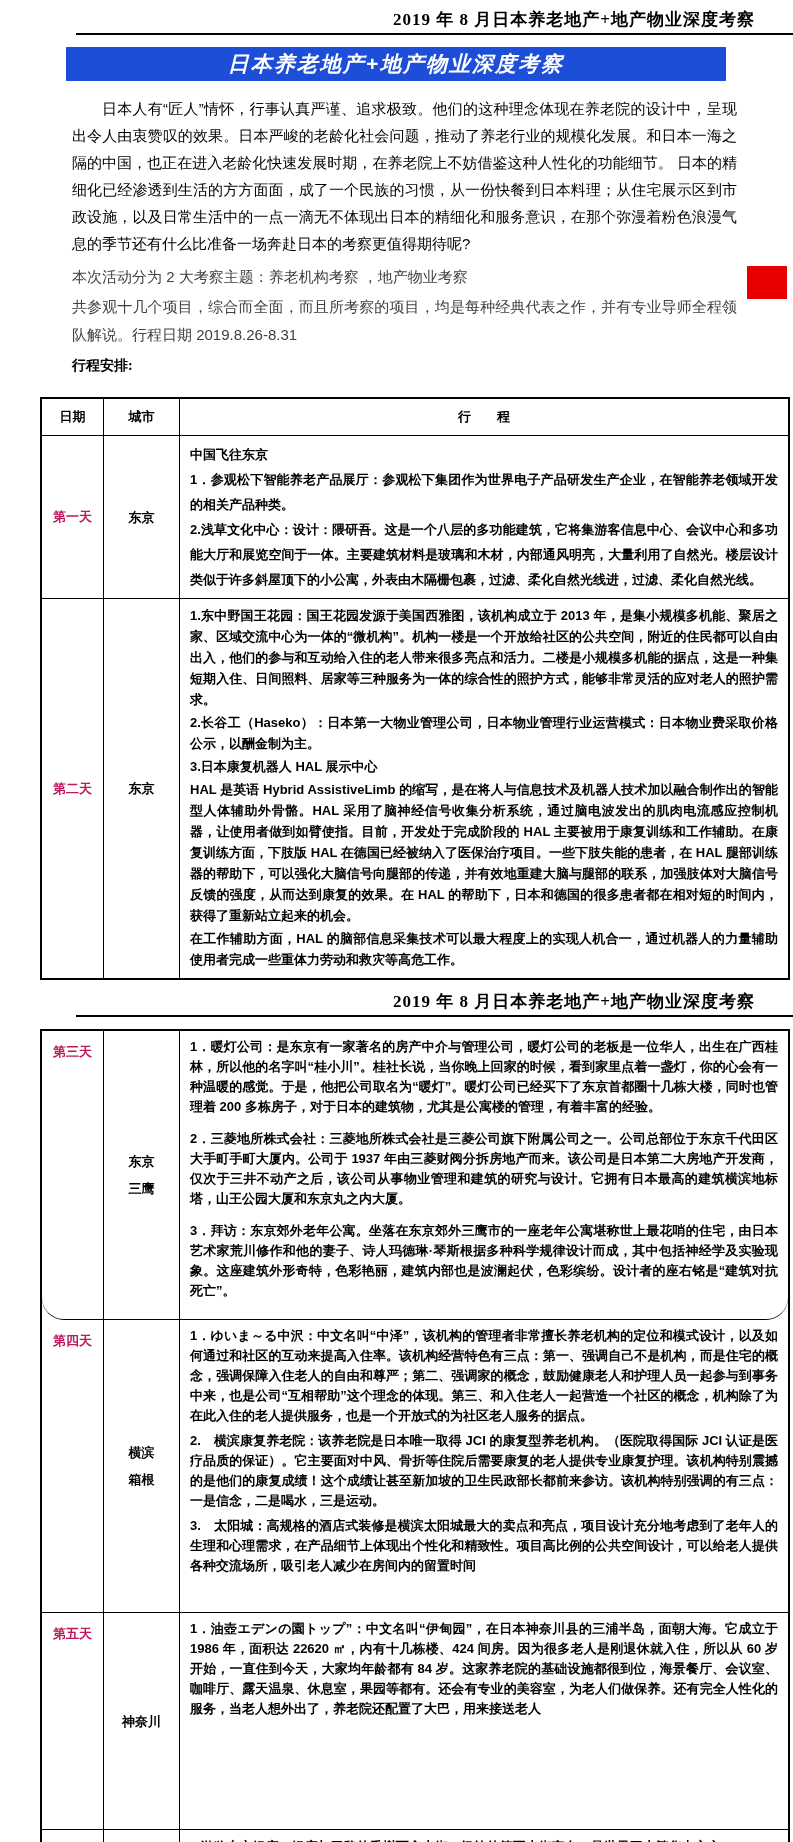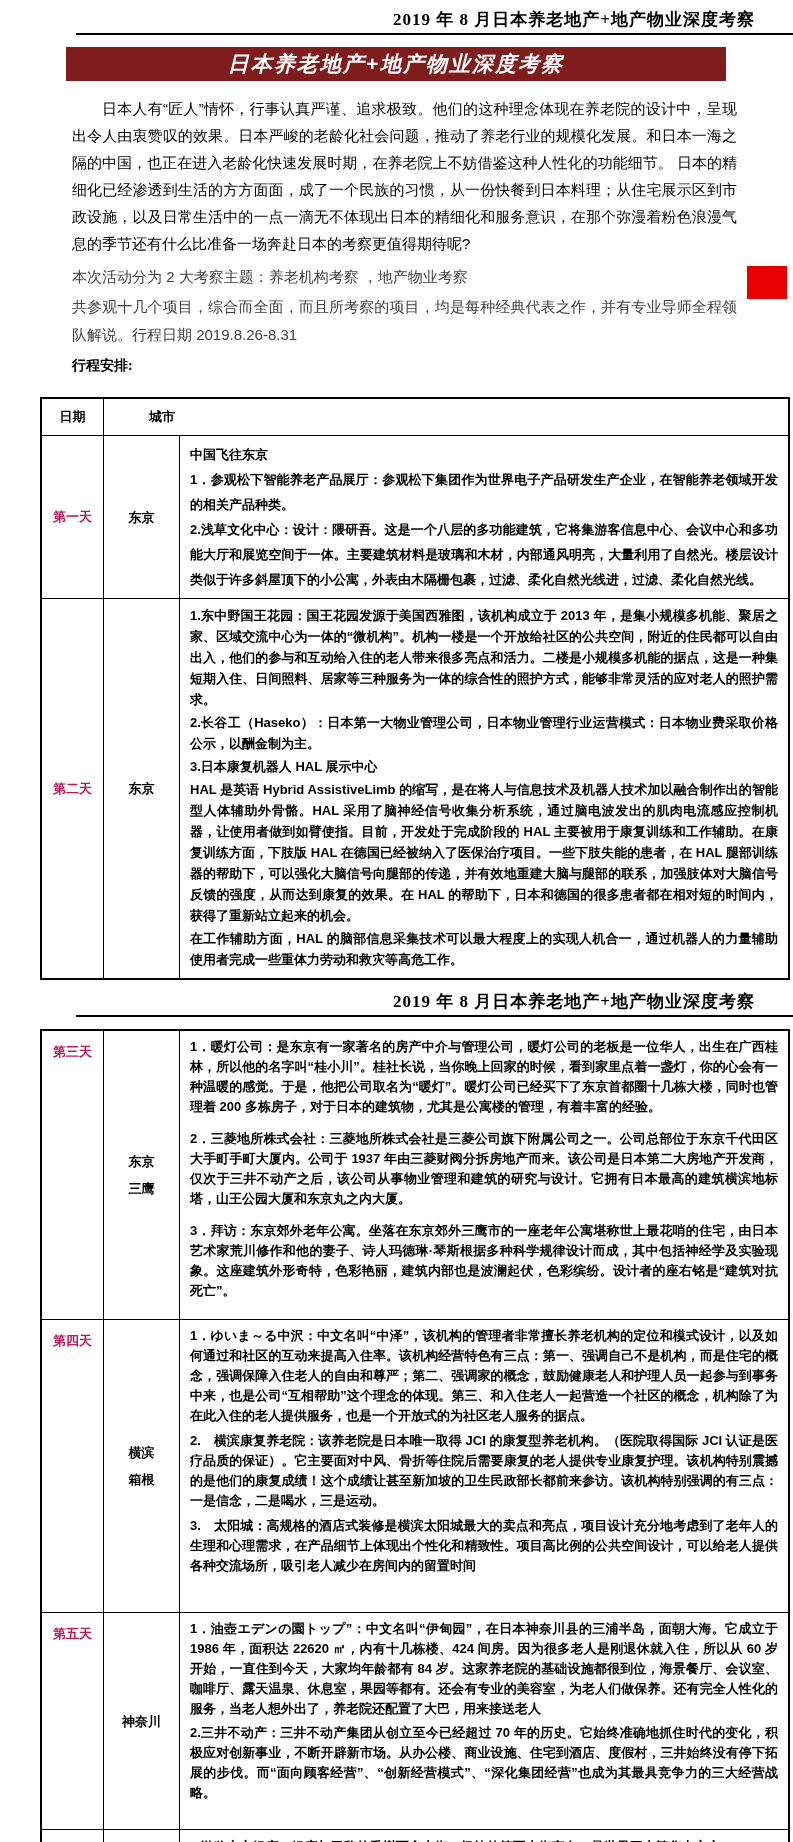--- a/index.html
+++ b/index.html
@@ -24,21 +24,21 @@
     font-family:"Liberation Serif", serif;
     font-weight:bold;
     font-size:17px;
     letter-spacing:1px;
   }
   .doc-header.second{margin-top:10px;}
   
   .banner{
     margin:12px 0 0 66px;
     width:660px;height:34px;
-    background:#7f1d1d;
+    background:#1d4ed8;
     color:#fff;
     display:flex;align-items:center;justify-content:center;
     font-size:21px;font-weight:bold;font-style:italic;
     letter-spacing:2px;
   }
   
   .intro{
     margin:14px 56px 0 72px;
     font-size:15px;line-height:27px;
     text-indent:2em;text-align:justify;
@@ -68,42 +68,42 @@
     box-sizing:border-box;
   }
   .tbl.second{margin-top:12px;}
   .trow{display:flex;border-bottom:1px solid #000;}
   .trow:last-child{border-bottom:none;}
   .cell{border-right:1px solid #000;box-sizing:border-box;}
   .cell:last-child{border-right:none;}
   .cday{width:62px;display:flex;justify-content:center;}
   .ccity{width:76px;display:flex;flex-direction:column;align-items:center;justify-content:center;}
   .cprog{flex:1;padding:6px 10px;}
-  .thead{min-height:36px;gap:20px;}
+  .thead{min-height:36px;}
   .thead .cell{
     display:flex;align-items:center;justify-content:center;
     font-size:13px;font-weight:bold;padding:0;
   }
   .daylabel{
     color:#be185d;font-weight:bold;font-size:13px;
     align-items:center;display:flex;
   }
   .cityline{font-weight:bold;font-size:13px;line-height:27px;}
   .cprog p{
     margin:0 0 4px;
     font-size:13px;font-weight:bold;line-height:21px;
     text-align:justify;
   }
   .cprog p:last-child{margin-bottom:0;}
   
   .r0{min-height:153px;}
   .r0 .cprog p{line-height:25px;margin:0;}
   .r1{min-height:344px;}
   .r1 .cprog p{margin:0 0 2px;}
-  .r2{min-height:272px;}
+  .r2{min-height:272px;border-radius:22px;}
   .r2 .cprog p{line-height:20px;margin:0 0 12px;}
   .r3{min-height:292px;}
   .r3 .cprog p{line-height:20px;margin:0 0 5px;}
   .r4{min-height:216px;}
   .r4 .cprog p{line-height:20px;margin:0 0 4px;}
   .r5{min-height:58px;}
   .r5 .cprog p{line-height:22px;margin:0;}
   .t2 .cday{align-items:flex-start;padding-top:12px;}
   .t1 .cday{align-items:center;}
 </style>
@@ -126,20 +126,21 @@
   <p class="blue-line">共参观十几个项目，综合而全面，而且所考察的项目，均是每种经典代表之作，并有专业导师全程领队解说。行程日期  2019.8.26-8.31</p>
 
   <p class="sched-label">行程安排:</p>
 
   <div class="red-marker"></div>
 
   <div class="tbl t1">
     <div class="trow thead">
       <div class="cell cday">日期</div>
       <div class="cell ccity">城市</div>
+      <div class="cell cprog" style="display:flex;align-items:center;justify-content:center;">行　　程</div>
     </div>
 
     <div class="trow r0">
       <div class="cell cday daylabel">第一天</div>
       <div class="cell ccity">
         <div class="cityline">东京</div>
       </div>
       <div class="cell cprog">
         <p>中国飞往东京</p>
         <p>1．参观松下智能养老产品展厅：参观松下集团作为世界电子产品研发生产企业，在智能养老领域开发的相关产品种类。</p>
@@ -194,21 +195,20 @@
       </div>
     </div>
 
     <div class="trow r4">
       <div class="cell cday daylabel">第五天</div>
       <div class="cell ccity">
         <div class="cityline">神奈川</div>
       </div>
       <div class="cell cprog">
         <p>1．油壺エデンの園トップ”：中文名叫“伊甸园”，在日本神奈川县的三浦半岛，面朝大海。它成立于 1986 年，面积达 22620 ㎡，内有十几栋楼、424 间房。因为很多老人是刚退休就入住，所以从 60 岁开始，一直住到今天，大家均年龄都有 84 岁。这家养老院的基础设施都很到位，海景餐厅、会议室、咖啡厅、露天温泉、休息室，果园等都有。还会有专业的美容室，为老人们做保养。还有完全人性化的服务，当老人想外出了，养老院还配置了大巴，用来接送老人</p>
-        <p>2.三井不动产：三井不动产集团从创立至今已经超过 70 年的历史。它始终准确地抓住时代的变化，积极应对创新事业，不断开辟新市场。从办公楼、商业设施、住宅到酒店、度假村，三井始终没有停下拓展的步伐。而“面向顾客经营”、“创新经营模式”、“深化集团经营”也成为其最具竞争力的三大经营战略。</p>
       </div>
     </div>
 
     <div class="trow r5">
       <div class="cell cday daylabel">第六天</div>
       <div class="cell ccity">
         
       </div>
       <div class="cell cprog">
         <p>1.游览东京银座：银座与巴黎的香榭丽舍大街、纽约的第五大街齐名，是世界三大繁华中心之一。</p>

